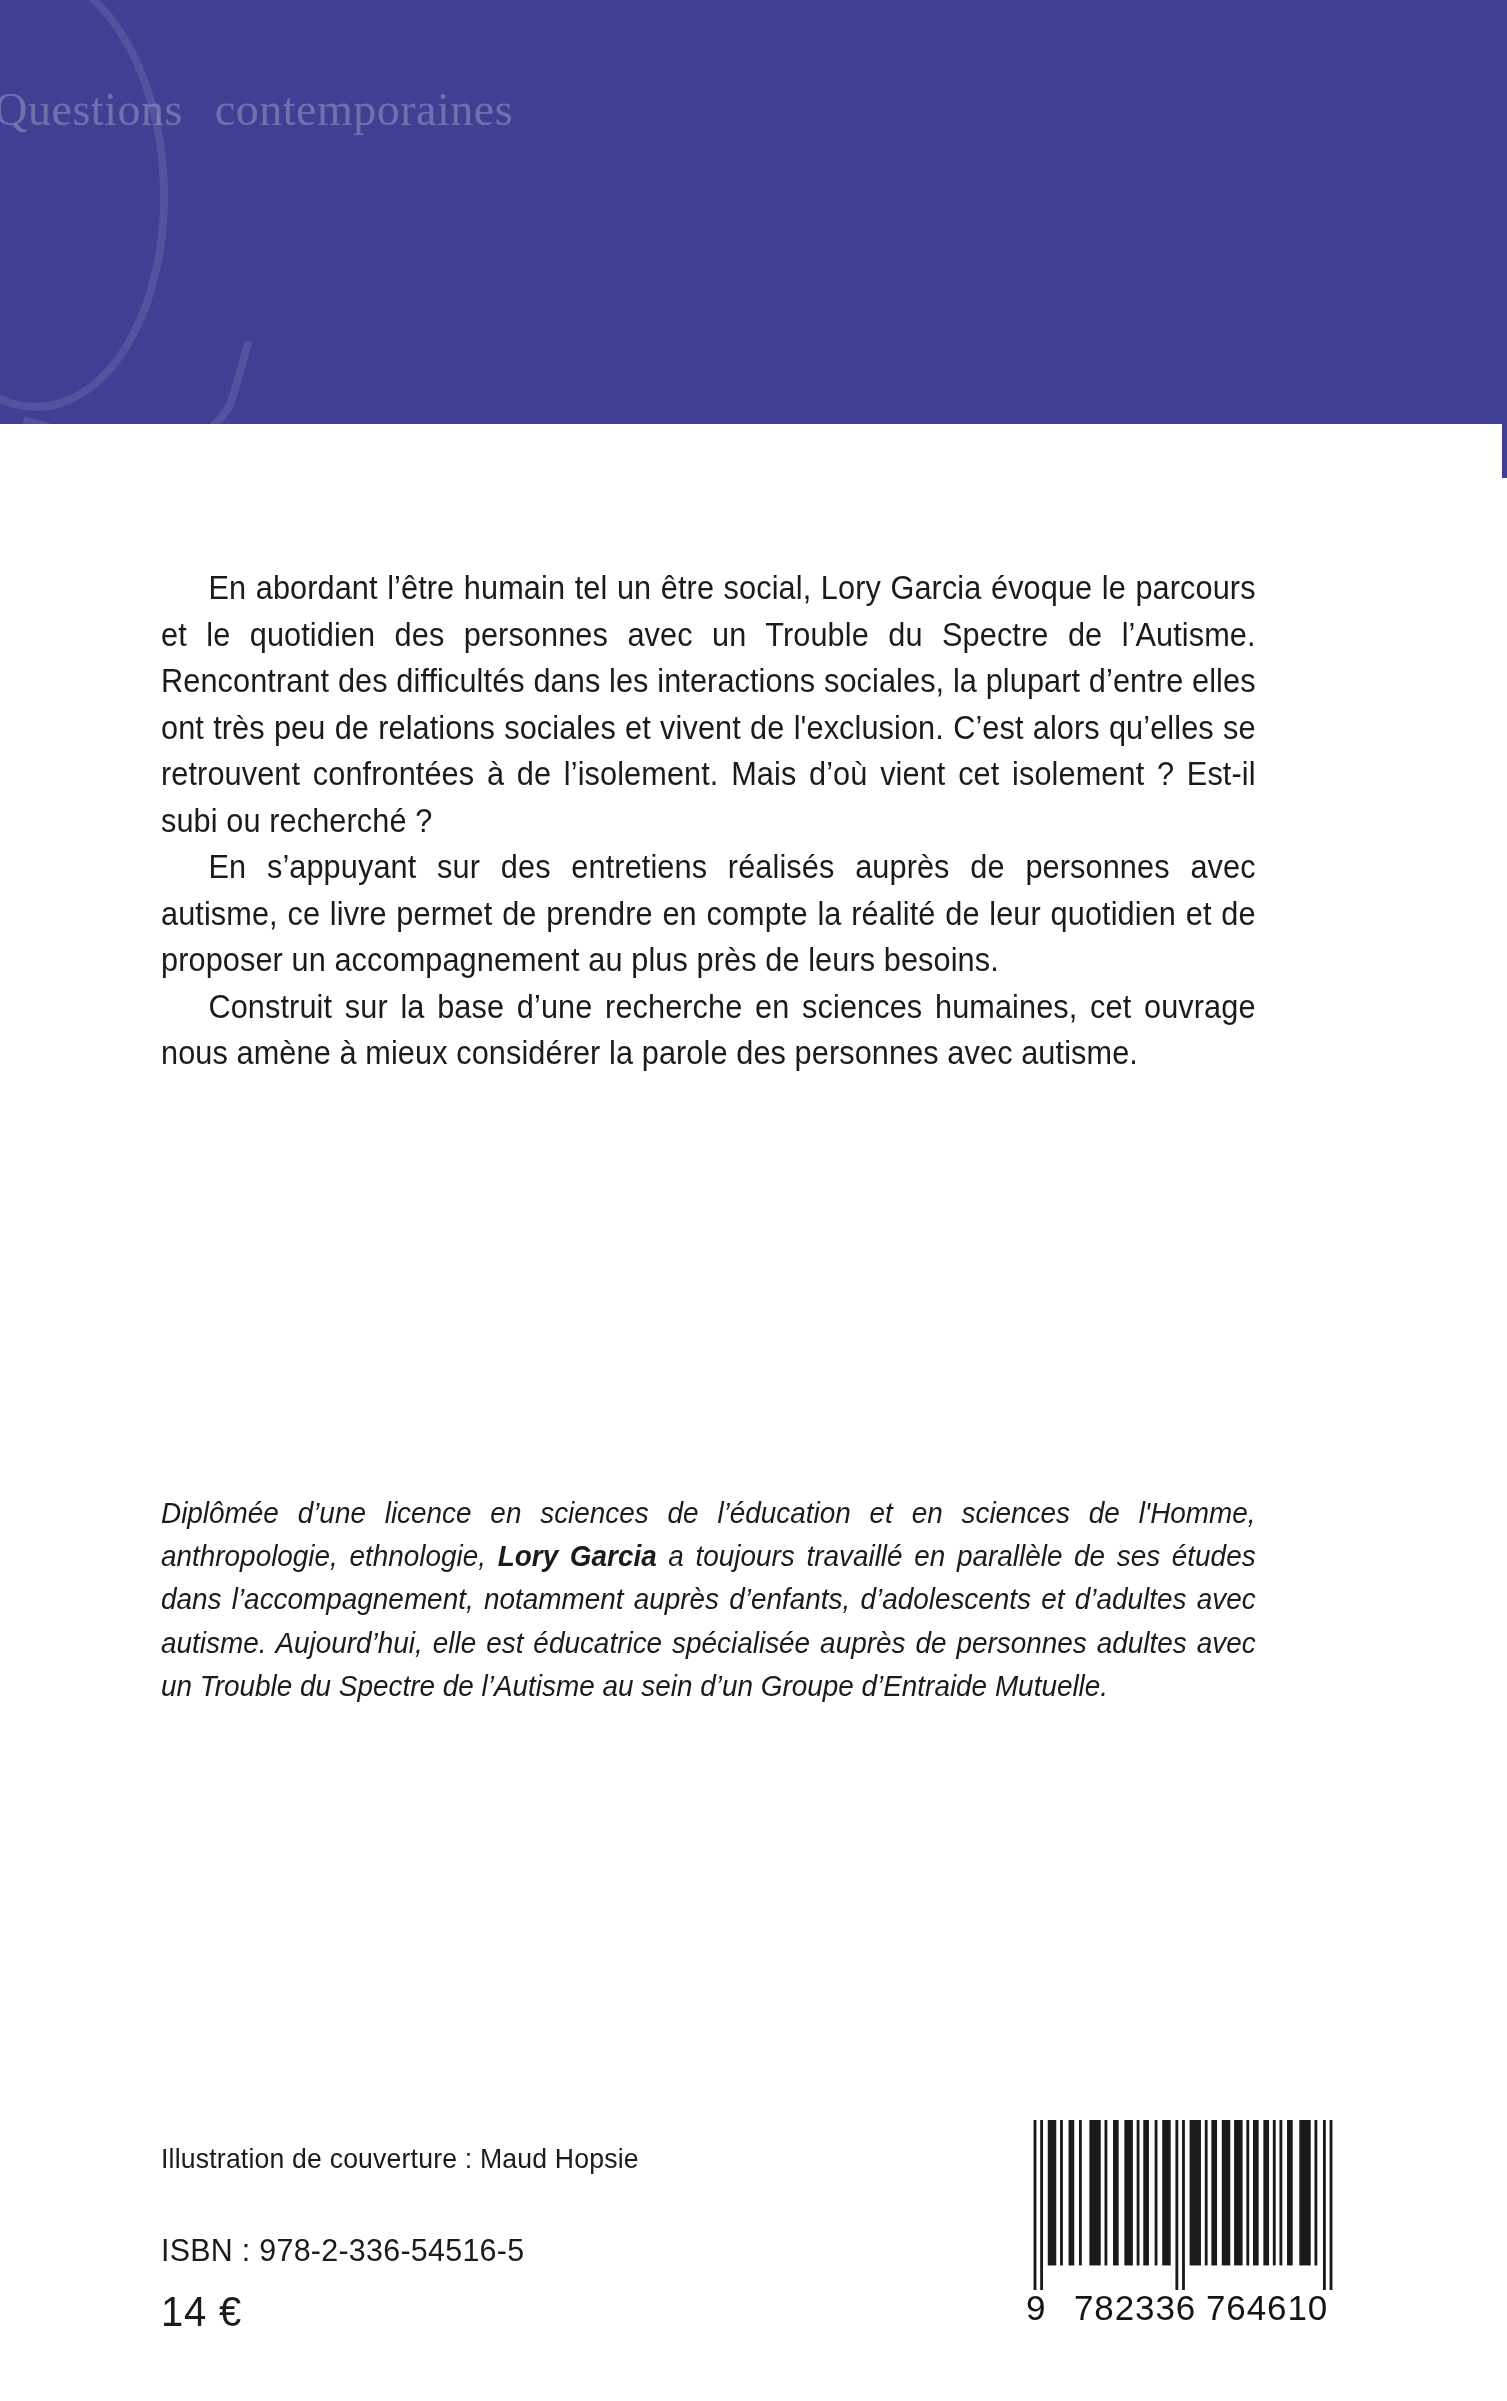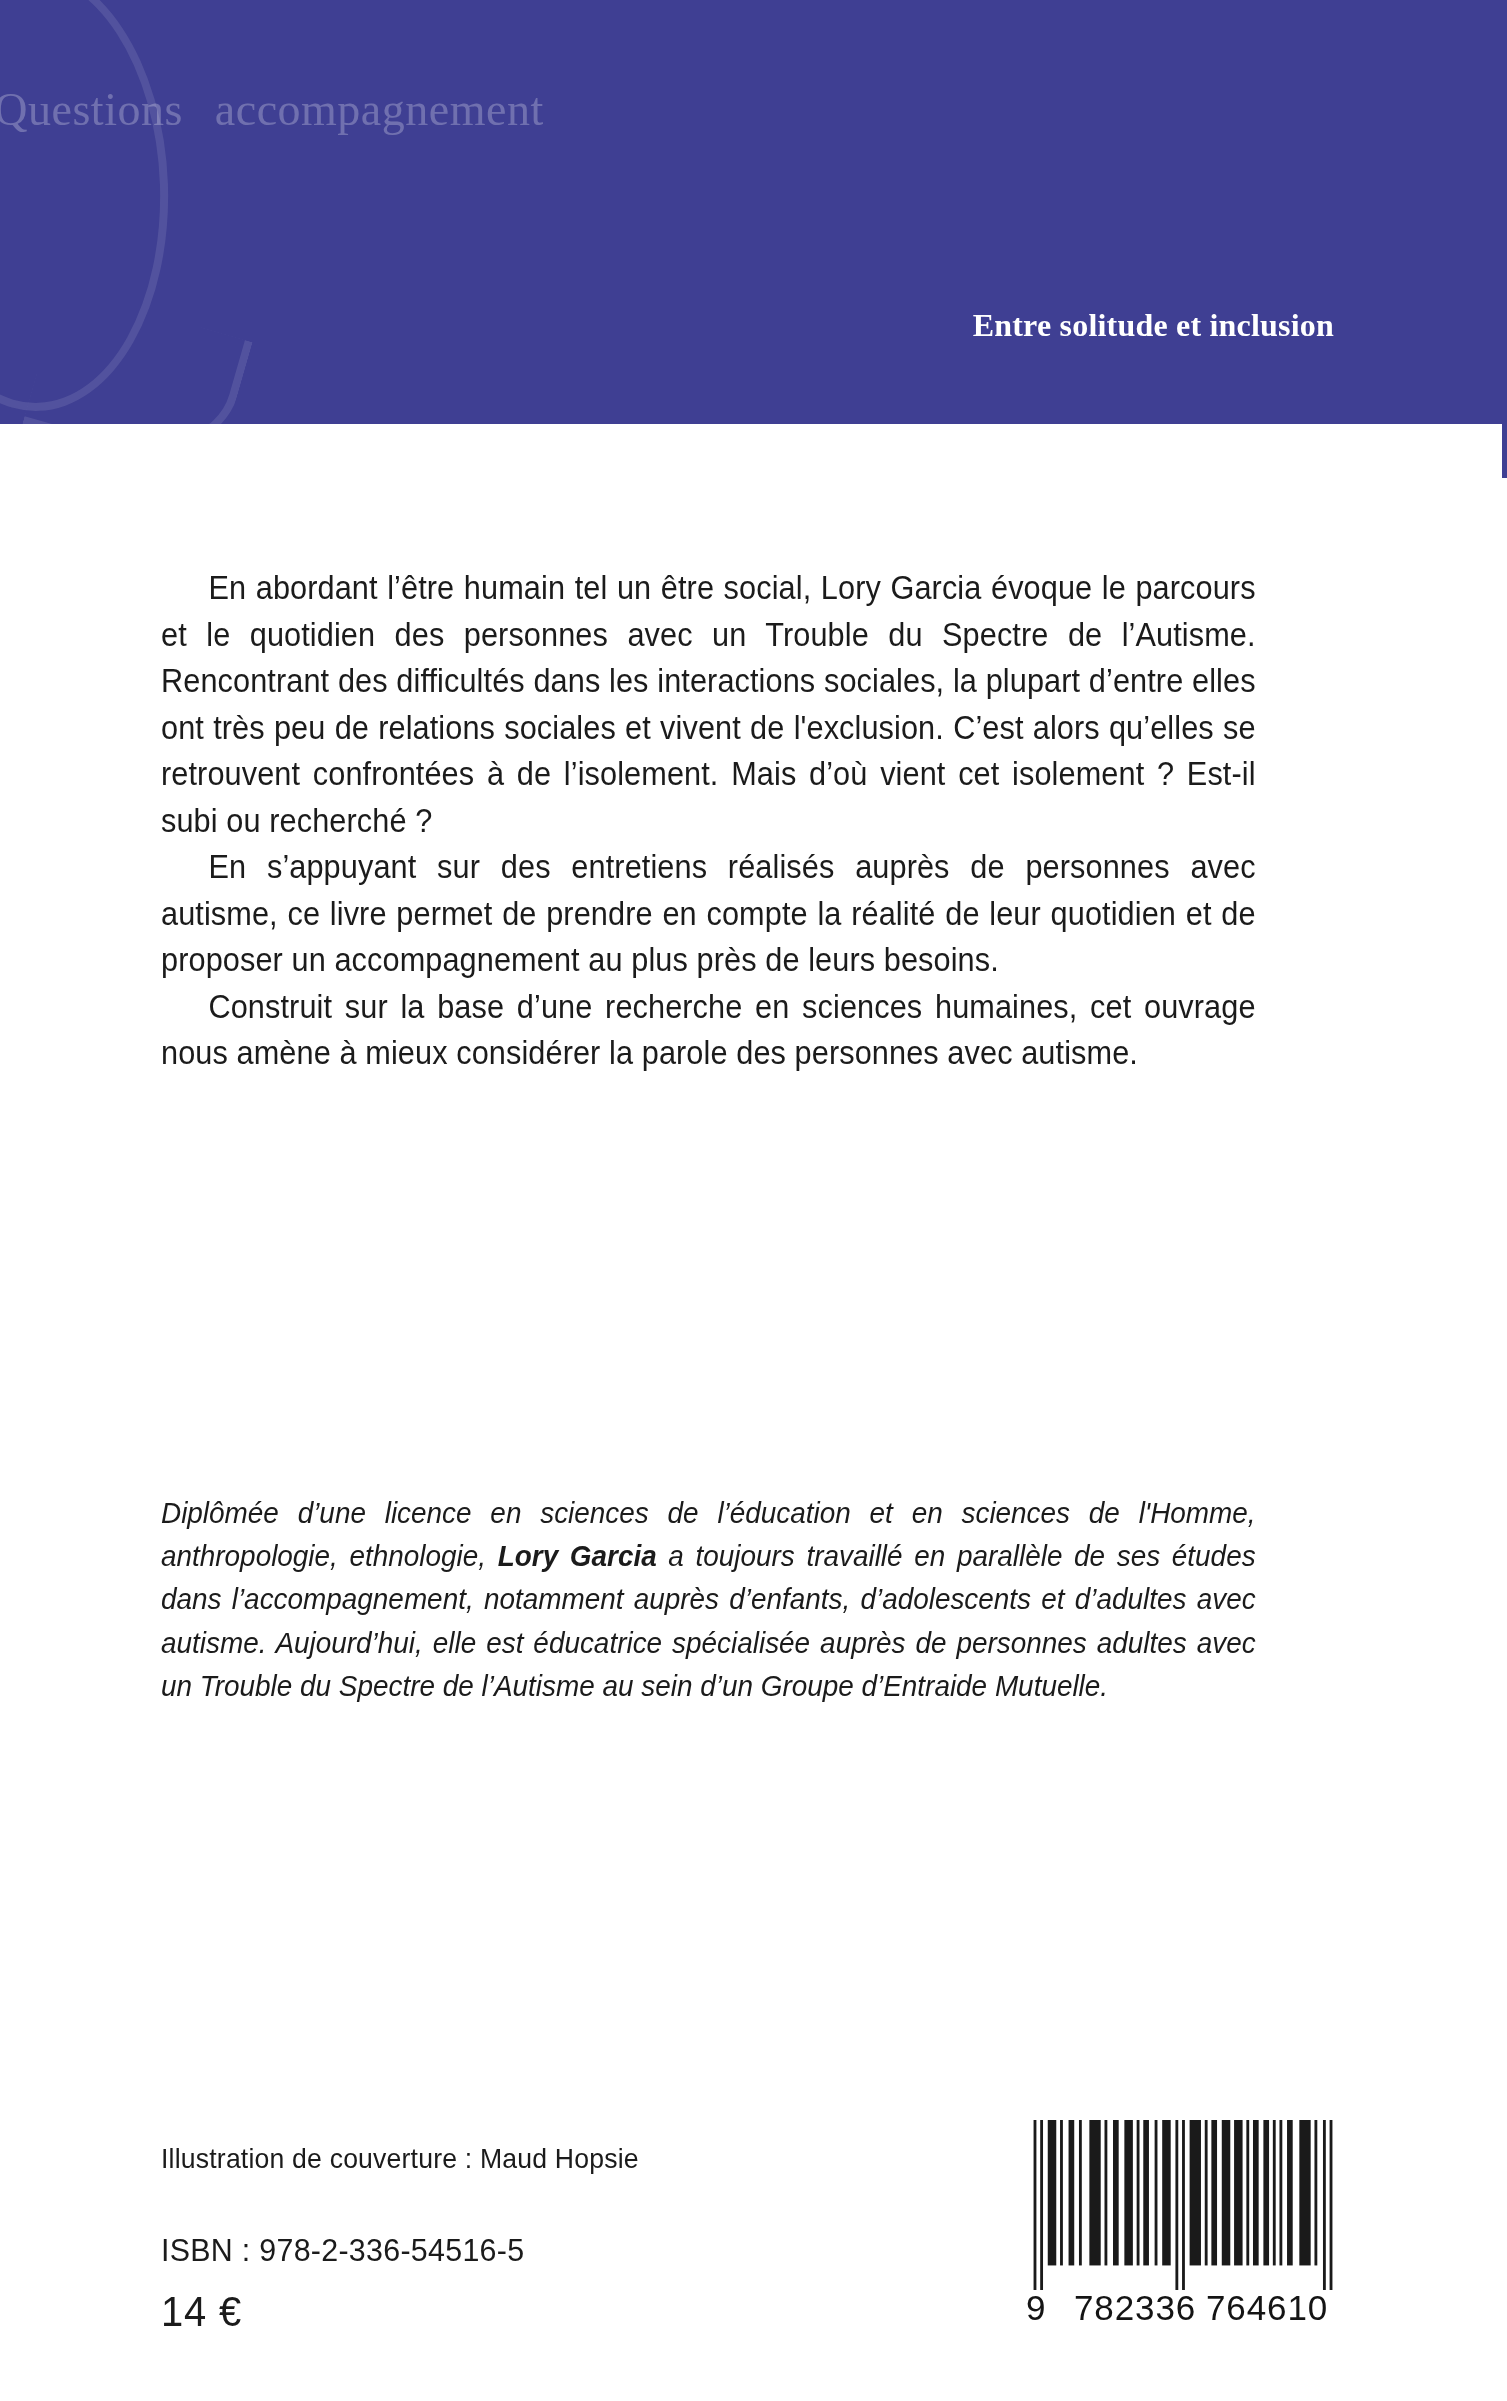--- a/index.html
+++ b/index.html
@@ -228,25 +228,24 @@
 <body>
 
 <div id="cover">
 
   <div id="header">
 
     <div id="q-mark"></div>
     <div id="q-tail"></div>
 
     <div id="collection">
-      <span>Questions</span><span class="coll-sep"></span><span>accompagnement</span>
+      <span>Questions</span><span class="coll-sep"></span><span>contemporaines</span>
     </div>
 
 
-    <div id="subtitle">Entre solitude et inclusion</div>
   </div>
 
   <div id="spine-strip"></div>
 
   <div id="body-copy">
     <p class="justify-all">En abordant l’être humain tel un être social, Lory Garcia évoque le parcours et le quotidien des personnes avec un Trouble du Spectre de l’Autisme. Rencontrant des difficultés dans les interactions sociales, la plupart d’entre elles ont très peu de relations sociales et vivent de l'exclusion. C’est alors qu’elles se retrouvent confrontées à de l’isolement. Mais d’où vient cet isolement ? Est-il subi ou recherché ?</p>
     <p class="justify-all">En s’appuyant sur des entretiens réalisés auprès de personnes avec autisme, ce livre permet de prendre en compte la réalité de leur quotidien et de proposer un accompagnement au plus près de leurs besoins.</p>
     <p class="justify-all">Construit sur la base d’une recherche en sciences humaines, cet ouvrage nous amène à mieux considérer la parole des personnes avec autisme.</p>
   </div>
 

